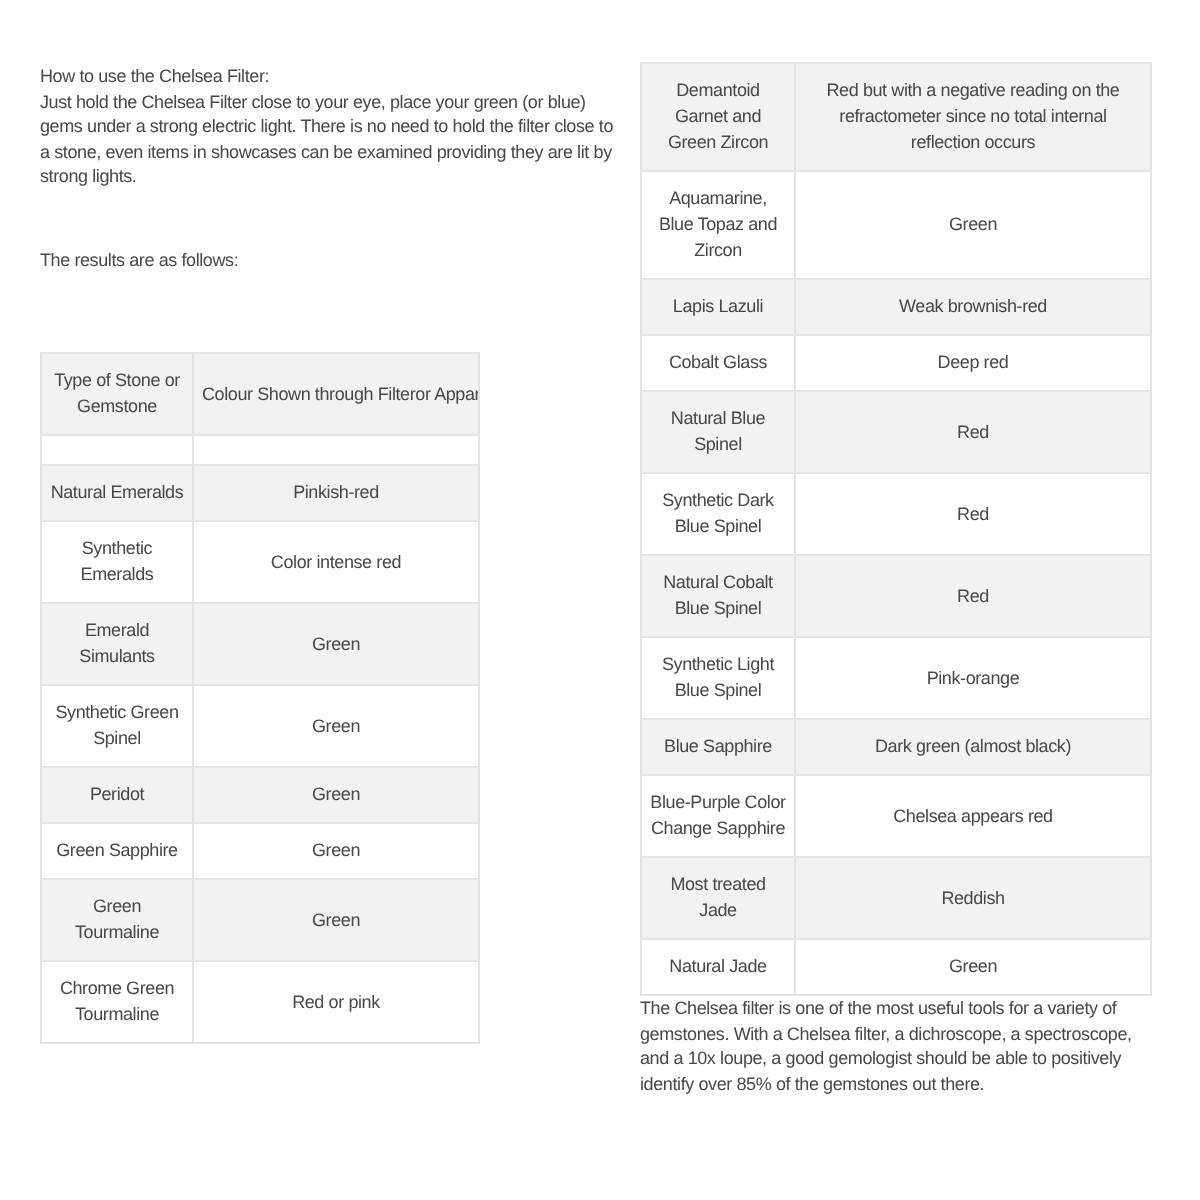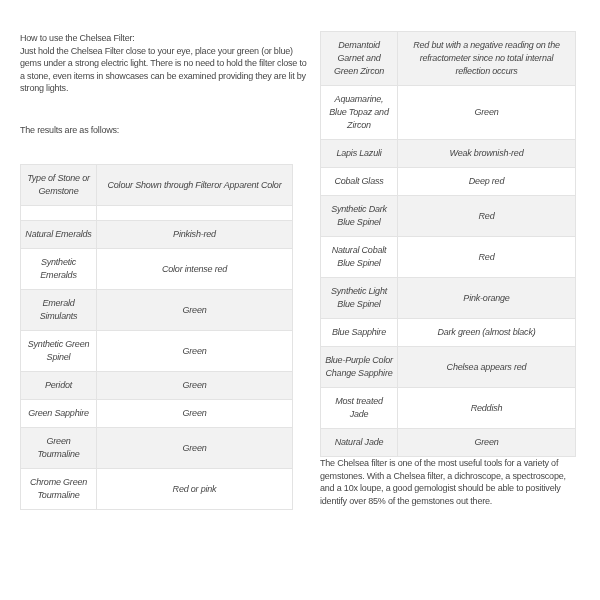--- a/index.html
+++ b/index.html
@@ -33,32 +33,31 @@
   .outro { }
 
   table.gem {
     border-collapse: collapse;
     table-layout: fixed;
     font-size: 9px;
     letter-spacing: -0.2px;
     line-height: 13px;
     color: var(--text);
   }
-  .gem-left  { width: 273px; margin-top: 28px; }
+  .gem-left  { width: 220px; margin-top: 40px; }
   .gem-right { width: 256px; }
   .gem-left  col.c-type { width: 76px; }
   .gem-right col.c-type { width: 77px; }
   table.gem th, table.gem td {
     border: 1px solid var(--border);
     text-align: center;
     vertical-align: middle;
     padding: 7px 4px;
     font-weight: normal;
     overflow: hidden;
-    font-style: italic;
   }
   table.gem th.nw { white-space: nowrap; }
   .gem-left thead th { background: var(--stripe); }
   .gem-left tbody tr:nth-child(even) td { background: var(--stripe); }
   .gem-right tbody tr:nth-child(odd) td { background: var(--stripe); }
   .gem-left tbody tr.spacer-row td { height: 15px; padding: 0; }
 </style>
 </head>
 <body>
 
@@ -136,20 +135,24 @@
       </tr>
       <tr>
         <td>Lapis Lazuli</td>
         <td>Weak brownish-red</td>
       </tr>
       <tr>
         <td>Cobalt Glass</td>
         <td>Deep red</td>
       </tr>
       <tr>
+        <td>Natural Blue Spinel</td>
+        <td>Red</td>
+      </tr>
+      <tr>
         <td>Synthetic Dark Blue Spinel</td>
         <td>Red</td>
       </tr>
       <tr>
         <td>Natural Cobalt Blue Spinel</td>
         <td>Red</td>
       </tr>
       <tr>
         <td>Synthetic Light Blue Spinel</td>
         <td>Pink-orange</td>

